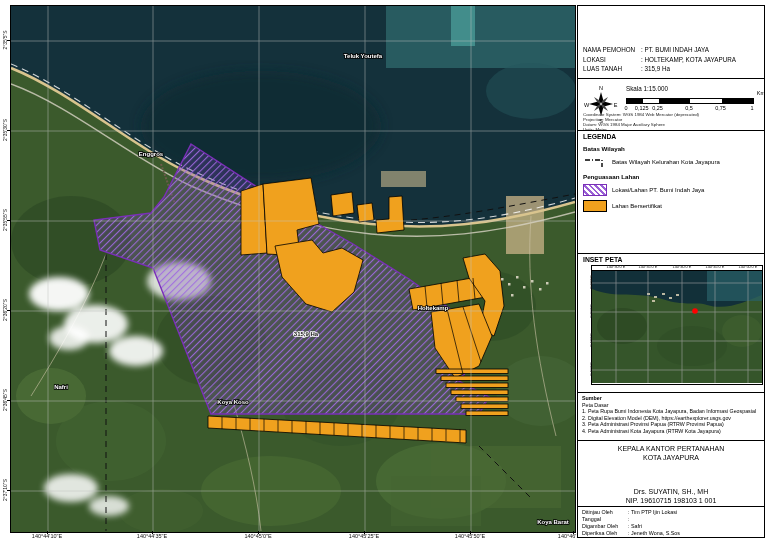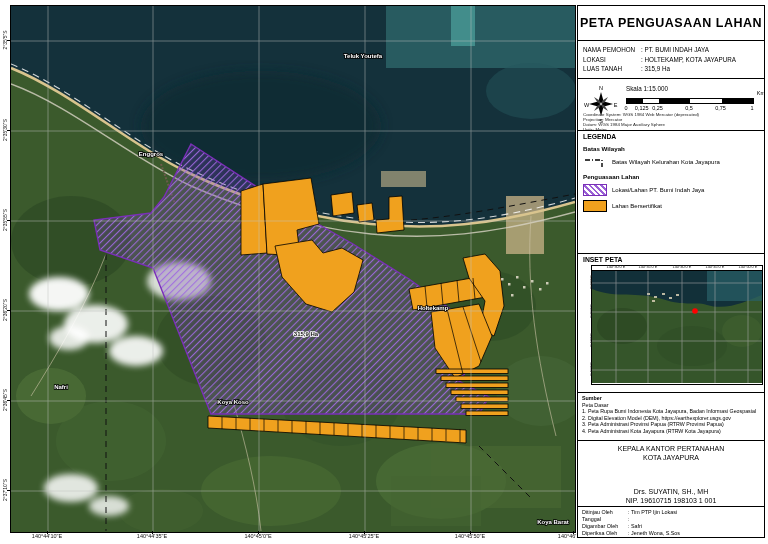--- a/index.html
+++ b/index.html
@@ -250,23 +250,20 @@
     </div>
   <div class="lat-label" style="top:400px">
       <span>2°36'45"S</span>
     </div>
   <div class="lat-label" style="top:490px">
       <span>2°37'10"S</span>
     </div>
 
   <div id="side-panel">
 
-    <div class="sect" id="sect-title">
-      <div>PETA PENGUASAAN LAHAN</div>
-    </div>
 
     <div class="sect" id="sect-info">
       <div class="info-row">
         <span class="lbl">NAMA PEMOHON</span>
         <span>: PT. BUMI INDAH JAYA</span>
       </div>
       <div class="info-row">
         <span class="lbl">LOKASI</span>
         <span>: HOLTEKAMP, KOTA JAYAPURA</span>
       </div>

